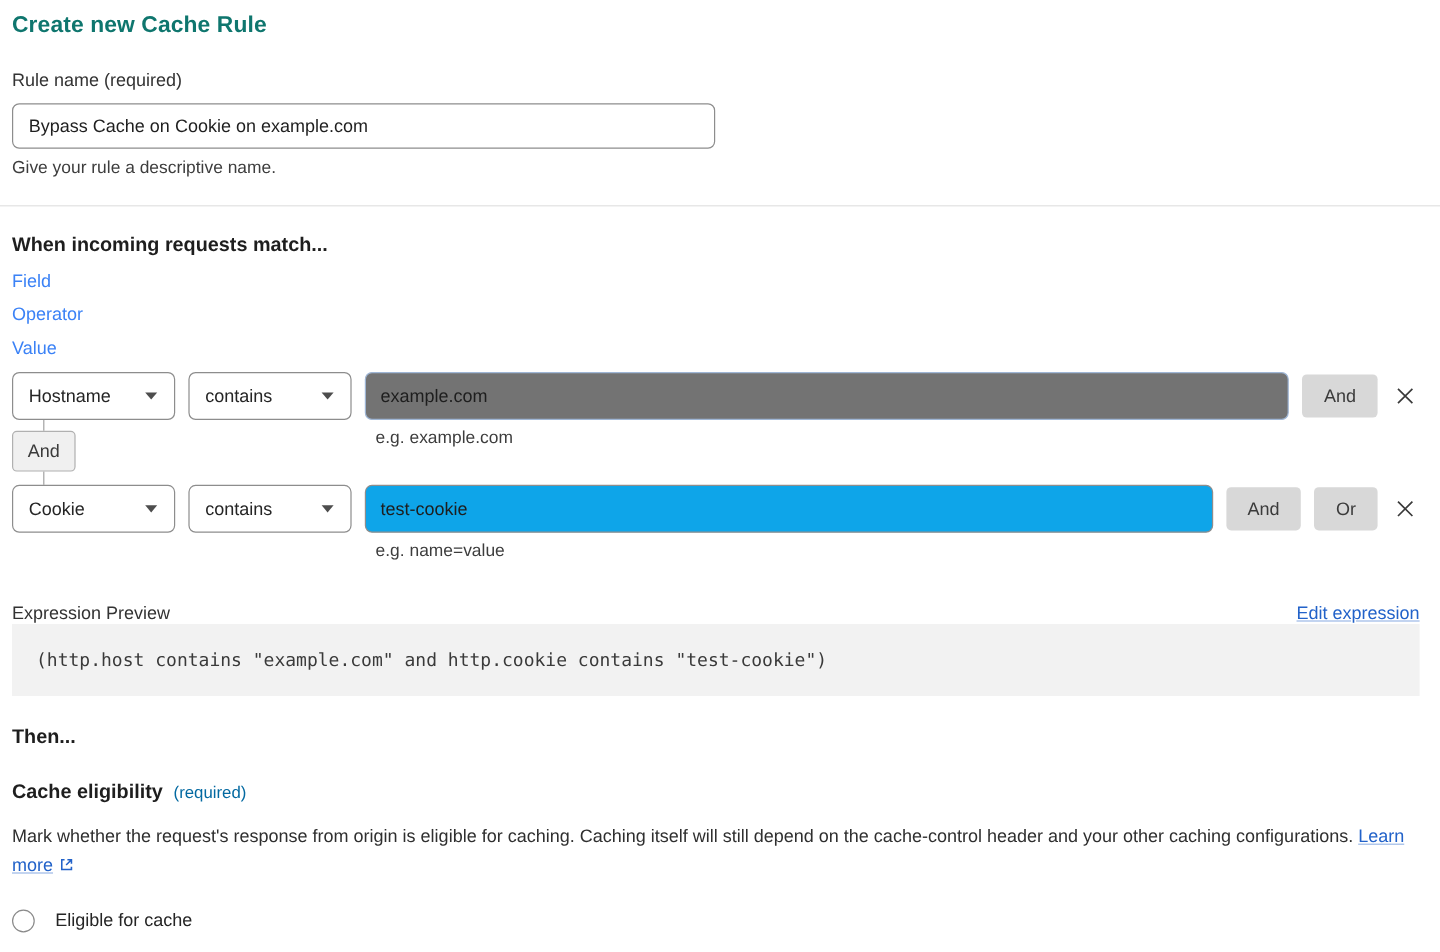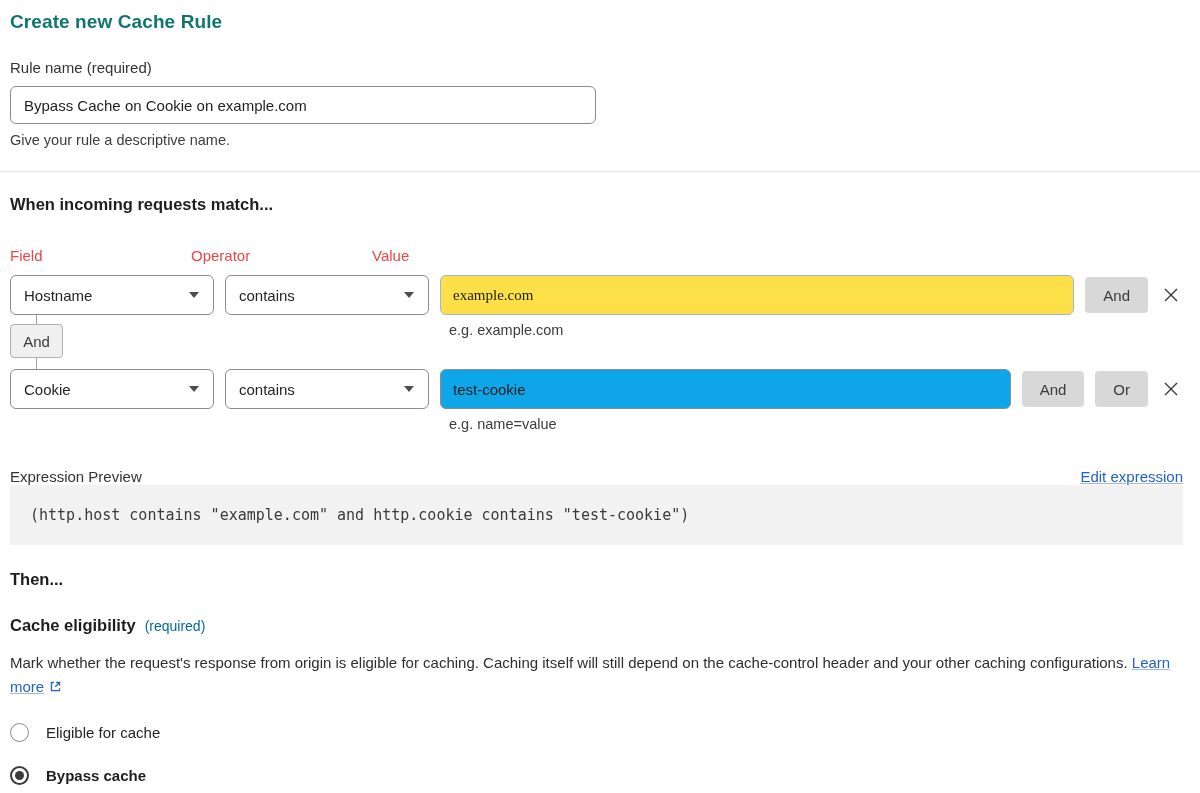--- a/index.html
+++ b/index.html
@@ -10,31 +10,31 @@
   .page-title { font-size:19px; font-weight:700; color:#0f766e; margin:0 0 26px 0; letter-spacing:.1px; }
 
   .field-label { margin-bottom:10px; color:#333; }
   .rule-name-input { width:586px; height:38px; border:1px solid #8d8d8d; border-radius:6px; padding:4px 13px; font-size:15px; color:#1f1f1f; font-family:"Liberation Sans", sans-serif; outline:none; }
   .helper { margin-top:8px; color:#3d3d3d; font-size:14.5px; }
 
   .divider { border:none; border-top:1px solid #e2e2e2; margin:23px -17px 0 -10px; }
 
   .section-heading { font-size:16.5px; font-weight:700; color:#1e1e1e; margin:23px 0 0 0; }
 
-  .cols-header { display:flex; gap:11px; margin-top:33px; margin-bottom:11px; color:#ef4444; }
+  .cols-header { display:flex; gap:11px; margin-top:12px; margin-bottom:11px; color:#3b82f6;flex-direction:column; }
   .cols-header .col-field, .cols-header .col-operator { width:170px; }
   .cols-header .col-value { flex:1; }
 
   .match-row { display:flex; gap:11px; align-items:flex-start; }
-  .select { width:204px; height:40px; border:1px solid #8d8d8d; border-radius:6px; display:flex; align-items:center; justify-content:space-between; padding:0 14px 0 13px; cursor:pointer; background:#fff; }
+  .select { width:136px; height:40px; border:1px solid #8d8d8d; border-radius:6px; display:flex; align-items:center; justify-content:space-between; padding:0 14px 0 13px; cursor:pointer; background:#fff; }
   .select .sel-text { color:#252525; }
   .caret { width:0; height:0; border-left:5px solid transparent; border-right:5px solid transparent; border-top:6px solid #4d4d4d; }
   .value-col { flex:1; }
   .value-input { width:100%; height:40px; border:1px solid #8d8d8d; border-radius:6px; padding:0 12px; font-size:15px; color:#1e1e1e; font-family:"Liberation Sans", sans-serif; background:#0ea5e9; outline:none; }
-  .value-input.highlight { background:#fde047; border-color:#9fb6d5;font-family:Liberation Serif, serif; }
+  .value-input.highlight { background:#737373; border-color:#9fb6d5; }
   .value-helper { margin:7px 0 0 9px; color:#3d3d3d; font-size:14.5px; }
 
   .gray-btn { height:36px; margin-top:2px; padding:0 18px; background:#d8d8d8; border:none; border-radius:4px; font-size:15px; color:#3b3b3b; font-family:"Liberation Sans", sans-serif; cursor:pointer; }
   .remove-btn { width:24px; height:24px; margin-top:8px; background:none; border:none; padding:0; cursor:pointer; display:flex; align-items:center; justify-content:center; }
 
   .connector { margin-top:-24px; margin-bottom:0; width:53px; }
   .connector .vline { width:1px; background:#a2a2a2; margin-left:26px; }
   .connector .vline.top { height:10px; }
   .connector .vline.bottom { height:11px; }
   .connector-chip { width:53px; height:34px; background:#f0f0f0; border:1px solid #b0b0b0; border-radius:4px; display:flex; align-items:center; justify-content:center; color:#3b3b3b; cursor:pointer; }

